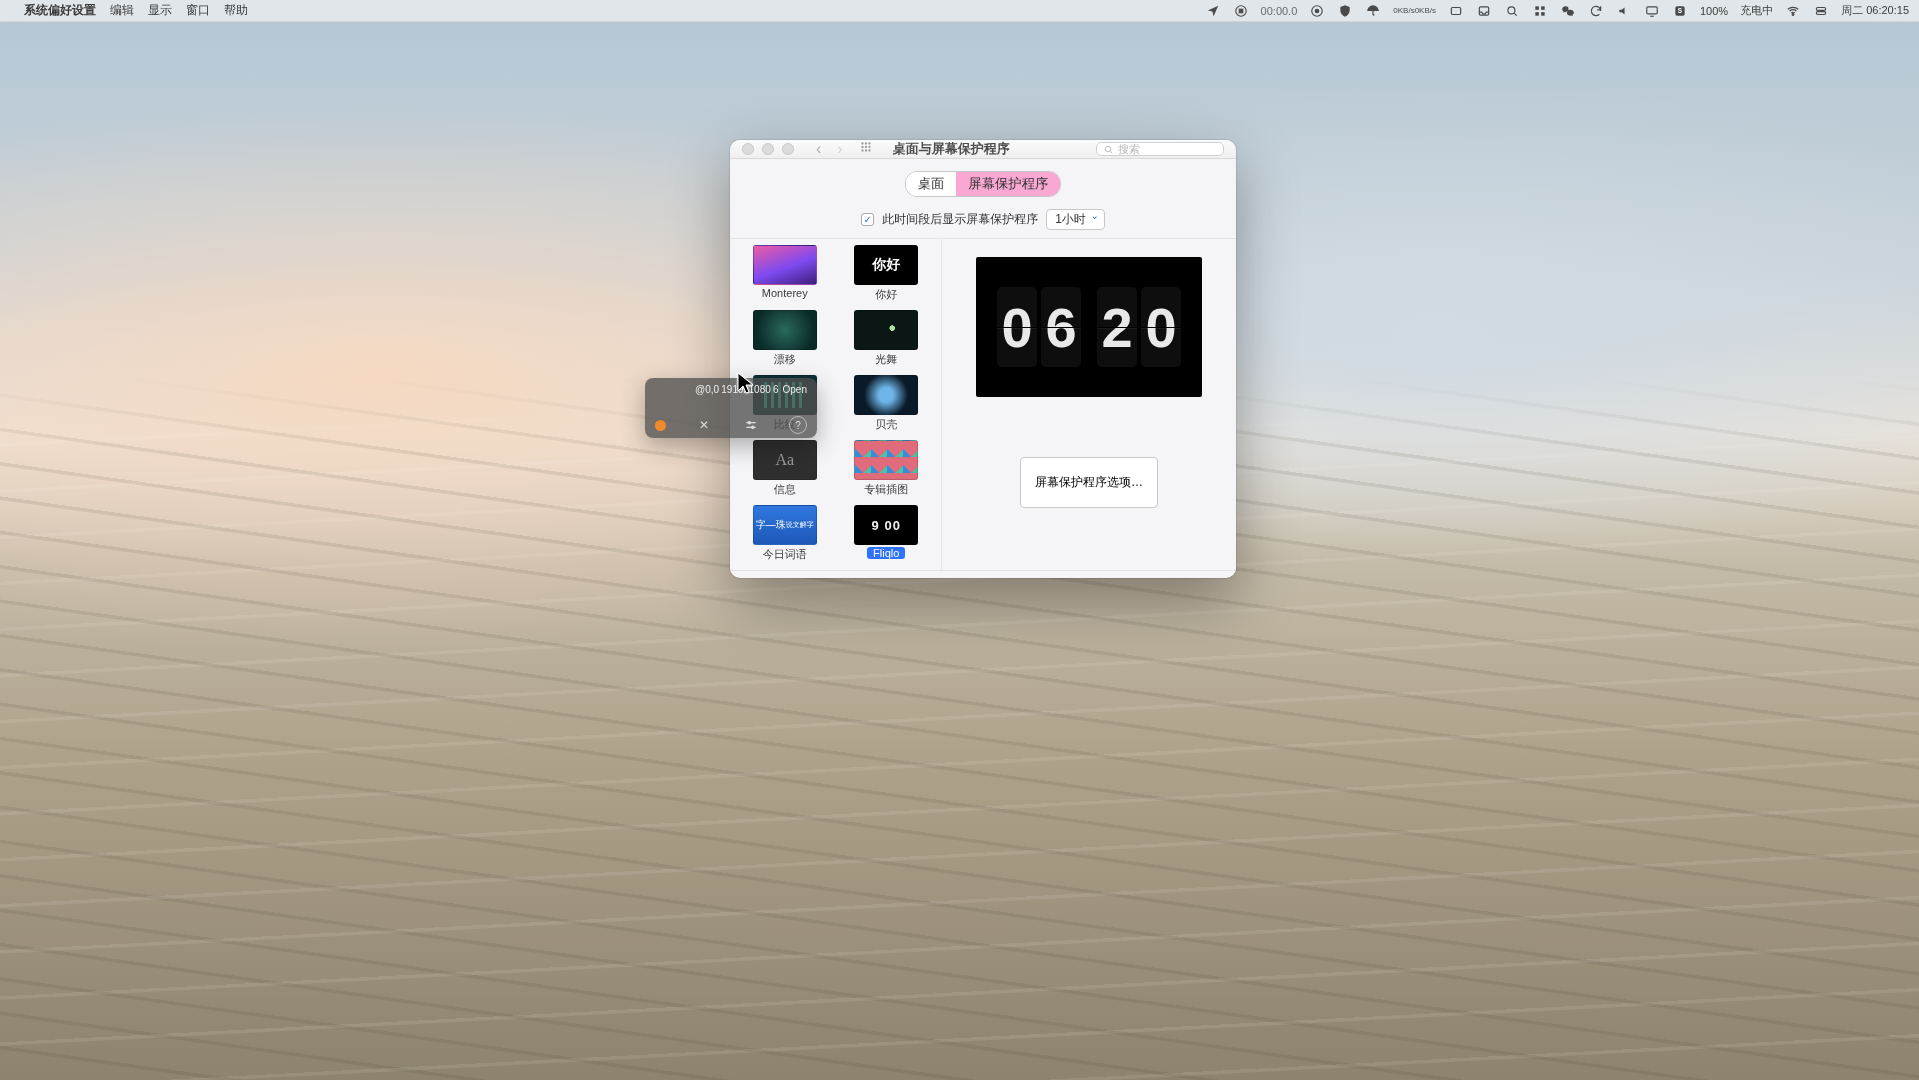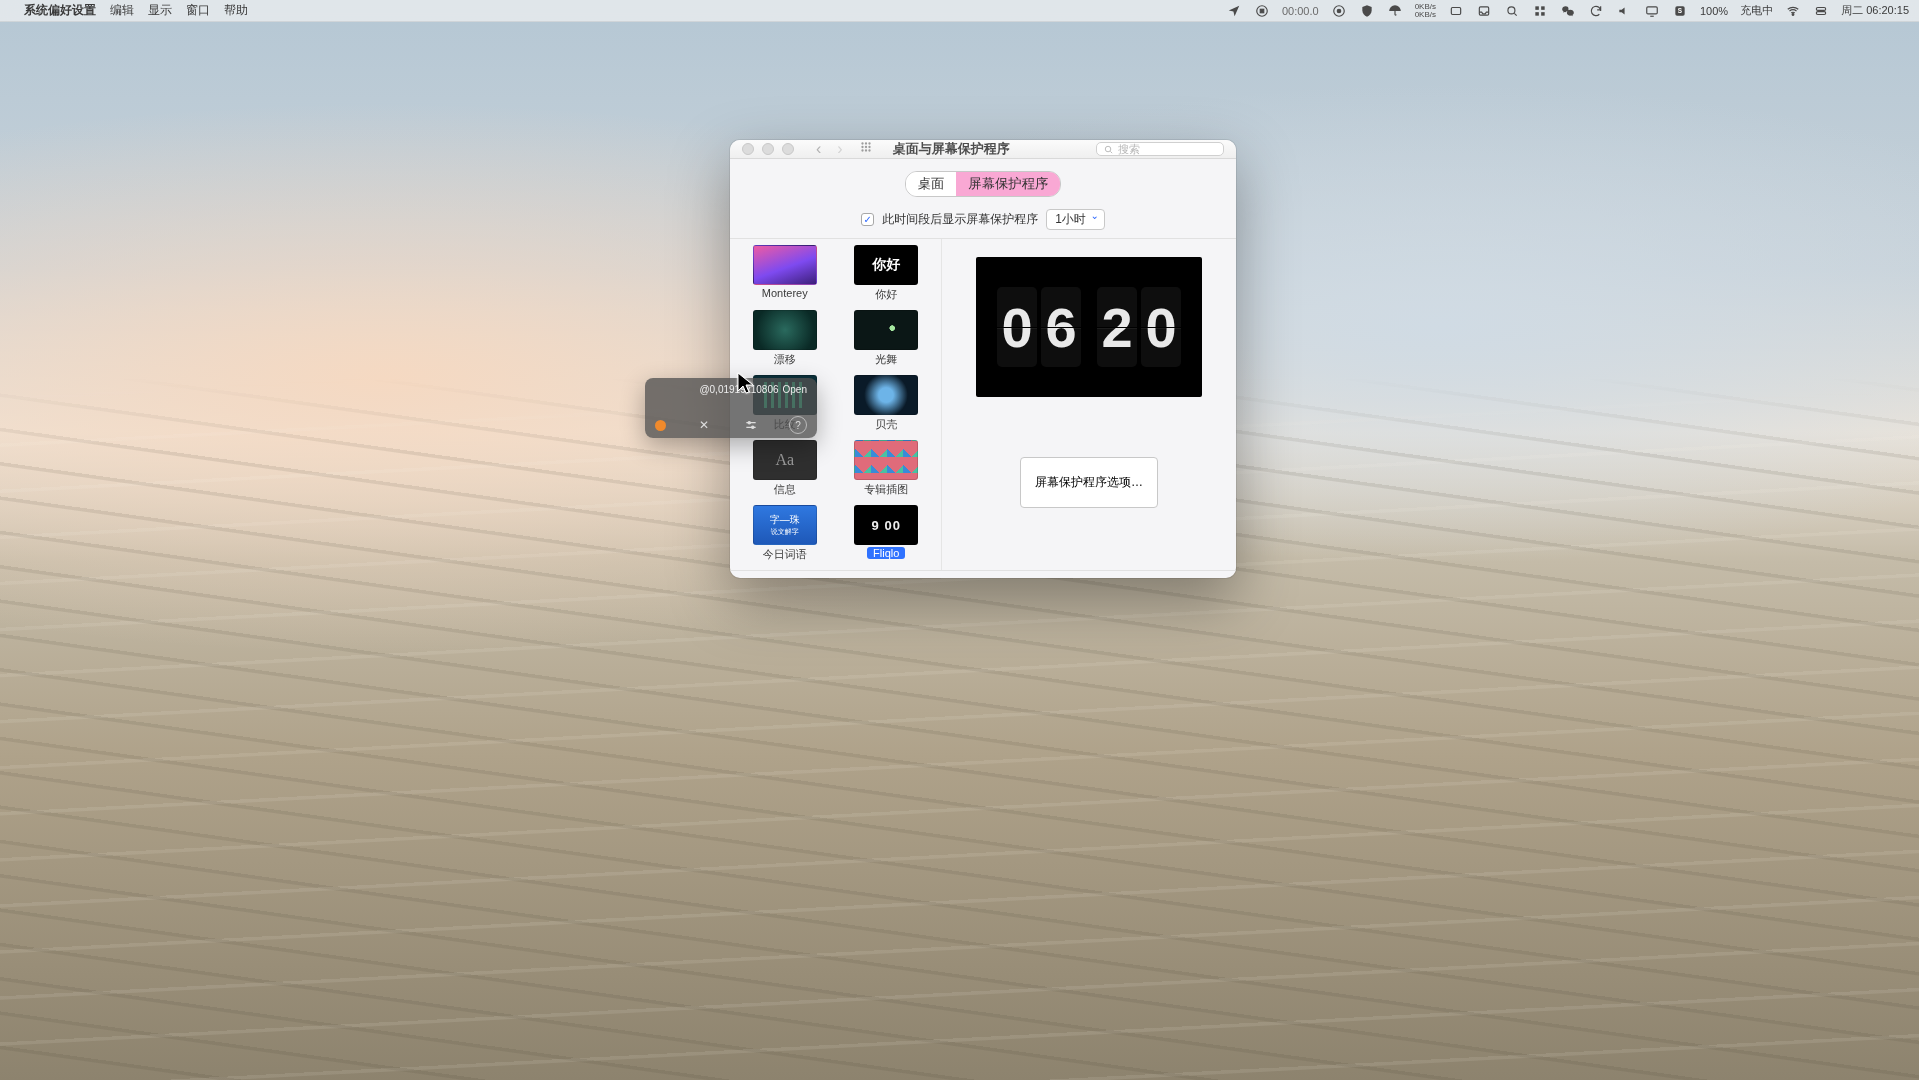--- a/index.html
+++ b/index.html
@@ -29,21 +29,21 @@
     padding:0 10px; font-size:12px; color:#3a3a3a;
     background:rgba(245,245,245,0.68); backdrop-filter:blur(20px);
     border-bottom:1px solid rgba(0,0,0,0.08);
   }
   .menubar .left, .menubar .right { display:flex; align-items:center; gap:14px;justify-content:space-between; }
   .menubar .right { gap:12px; }
   .menubar .app-title { font-weight:600; }
   .apple { font-size:14px; position:relative; top:-1px; }
   .mb-icon { display:inline-flex; align-items:center; justify-content:center; width:16px; height:16px; color:#4a4a4a; }
   .mb-icon svg { width:14px; height:14px; }
-  .net-col { display:flex; flex-direction:column; font-size:8px; line-height:8px; color:#4a4a4a; }
+  .net-col { display:flex; flex-direction:row; font-size:8px; line-height:8px; color:#4a4a4a; }
 
   
   .window {
     position:absolute; left:730px; top:140px; width:506px; height:438px;
     background:#f5f5f7; border-radius:10px;
     box-shadow:0 22px 60px rgba(0,0,0,0.35), 0 0 0 1px rgba(0,0,0,0.08);
     display:flex; flex-direction:column; overflow:hidden;
   }
   .titlebar { height:40px; display:flex; align-items:center; padding:0 12px; gap:10px; background:linear-gradient(#fbfbfb,#efefef); border-bottom:1px solid #d9d9d9; }
   .traffic { display:flex; gap:8px; }
@@ -76,41 +76,41 @@
   .th-drift { background:radial-gradient(circle at 50% 50%,#2a6a5e, #0a2a26 80%); }
   .th-light { background:radial-gradient(circle at 60% 45%, #a6e8a0 0 6%, transparent 7%), #0b1716; }
   .th-lines { background:linear-gradient(#0b303a,#0b303a); position:relative; }
   .th-lines::before { content:""; position:absolute; inset:6px 10px; background:repeating-linear-gradient(90deg,#27e3a1 0 3px,transparent 3px 7px); }
   .th-shell { background:radial-gradient(circle at 50% 50%, #6db4e8 0 20%, #0a1a28 60%); }
   .th-msg { background:#2f2f2f; color:#9a9a9a; display:flex; align-items:center; justify-content:center; font-size:16px; font-family:Georgia,serif; }
   .th-album { background:
     linear-gradient(45deg,#3a8bd8 25%, transparent 25%),
     linear-gradient(-45deg,#4ac1a2 25%, transparent 25%),
     linear-gradient(#e06b7a,#e06b7a); background-size:16px 16px,16px 16px,100% 100%; }
-  .th-word { background:linear-gradient(#2f78e0,#1e58b8); color:#fff; font-size:10px; display:flex; flex-direction:column; align-items:center; justify-content:center; }
+  .th-word { background:linear-gradient(#2f78e0,#1e58b8); color:#fff; font-size:10px; display:flex; flex-direction:row; align-items:center; justify-content:center; }
   .th-fliqlo { background:#000; color:#eee; font-family:"Helvetica Neue",sans-serif; font-weight:600; letter-spacing:1px; font-size:13px; }
 
   .preview-pane { flex:1; display:flex; flex-direction:column; align-items:center; padding:18px 14px 10px; }
   .preview { width:226px; height:140px; background:#000; border-radius:2px; display:flex; align-items:center; justify-content:center; gap:16px; }
   .digits { display:flex; gap:4px; }
   .flip { width:40px; height:80px; background:#0e0e0e; border-radius:5px; position:relative; display:flex; align-items:center; justify-content:center; color:#e9e9e9; font-size:56px; font-weight:600; font-family:"Helvetica Neue",Arial,sans-serif; }
   .flip::after { content:""; position:absolute; left:0; right:0; top:50%; height:1px; background:#000; box-shadow:0 1px 0 rgba(255,255,255,0.06); }
   .options-btn { margin-top:60px; font-size:12px; padding:16px 14px; border:1px solid #c8c8c8; background:#fff; border-radius:4px; }
 
   .footer { display:flex; align-items:center; padding:8px 14px; font-size:12px; color:#333; gap:18px; }
   .footer .f-spacer { flex:1; }
 
   
   .hud {
     position:absolute; left:645px; top:378px; width:172px; height:60px;
     background:rgba(80,80,80,0.78); border-radius:8px; color:#eee;
     display:flex; flex-direction:column; padding:6px 10px 4px; font-size:10px;
     box-shadow:0 8px 24px rgba(0,0,0,0.3);
   }
-  .hud-row1 { display:flex; justify-content:flex-end; align-items:center;margin-left:40px; }
+  .hud-row1 { display:flex; justify-content:space-between; align-items:center;margin-left:40px; }
   .hud-row2 { display:flex; justify-content:space-between; align-items:center; margin-top:auto; }
   .hud-dot { width:11px; height:11px; border-radius:50%; background:#f08a2c; }
   .hud-x, .hud-eq, .hud-q { width:18px; height:18px; border-radius:50%; display:flex; align-items:center; justify-content:center; color:#ddd; font-size:12px; }
   .hud-x { }
   .hud-q { border:1px solid #bbb; font-size:10px; }
 
   
   .cursor { position:absolute; left:737px; top:372px; color:#000; }
   .cursor svg { width:20px; height:24px; filter:drop-shadow(0 0 1px #fff); }
 </style>

